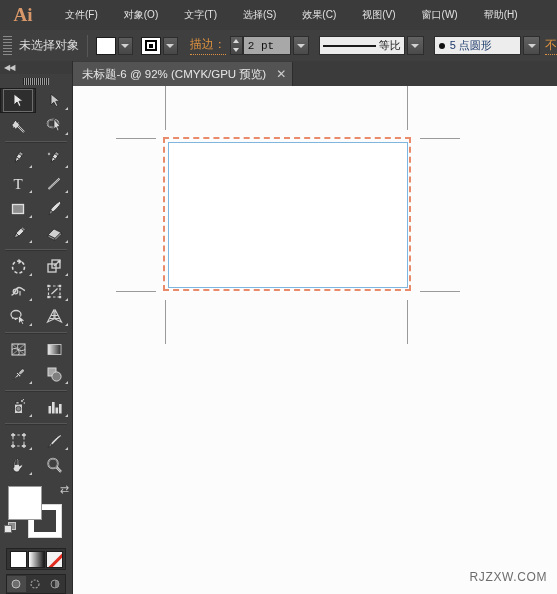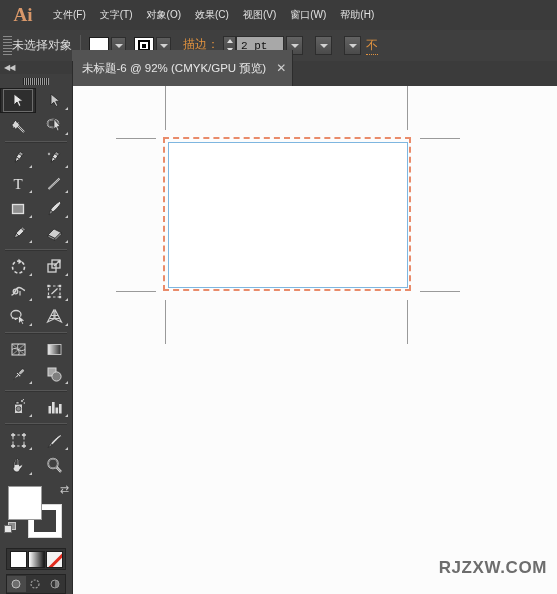--- a/index.html
+++ b/index.html
@@ -18,20 +18,21 @@
   }
 
   
   .menubar {
     position: absolute;
     left: 0; top: 0;
     width: 557px; height: 30px;
     background: #3b3b3b;
     display: flex;
     align-items: center;
+    gap: 12px;
   }
   .ai-logo {
     width: 46px;
     text-align: center;
     font-size: 19px;
     font-weight: bold;
     color: #d9986a;
     font-family: "Liberation Serif", "DejaVu Serif", serif;
     letter-spacing: 0px;
     line-height: 30px;
@@ -56,20 +57,21 @@
   }
   .grip-v {
     width: 9px; height: 20px;
     margin-left: 3px;
     background: repeating-linear-gradient(to bottom,
       #8a8a8a 0px, #8a8a8a 1px, #3f3f3f 1px, #3f3f3f 3px);
   }
   .cb-status {
     color: #dcdcdc;
     font-size: 12px;
+    margin-left: 7px;
     white-space: nowrap;
   }
   .cb-sep {
     width: 1px; height: 22px;
     background: #575757;
     margin: 0 8px;
   }
   .swatch-group { display: flex; align-items: center; }
   .swatch {
     width: 20px; height: 18px;
@@ -209,21 +211,21 @@
   
   .tabbar {
     position: absolute;
     left: 72px; top: 61px;
     width: 485px; height: 25px;
     background: #3b3b3b;
     display: flex;
     align-items: flex-end;
   }
   .doc-tab {
-    height: 36px;
+    height: 24px;
     background: #535353;
     display: flex;
     align-items: center;
     padding: 0 6px 0 10px;
     border-right: 1px solid #2c2c2c;
   }
   .doc-tab-label {
     color: #e6e6e6;
     font-size: 11.5px;
     white-space: nowrap;
@@ -419,37 +421,37 @@
   }
   .guide {
     position: absolute;
     background: #9a9a9a;
   }
   .guide.v { width: 1px; }
   .guide.h { height: 1px; }
 
   .watermark {
     position: absolute;
-    right: 10px; bottom: 16px;
+    right: 10px; bottom: 10px;
     color: #6d6d6d;
-    font-size: 17px;
+    font-size: 12px;
     letter-spacing: 0.6px;
-    font-weight: bold;
   }
 </style>
 </head>
 <body>
 
 <div id="app">
 
   <div class="menubar">
     <div class="ai-logo">Ai</div>
     <div class="menu-item">文件(F)</div>
+    <div class="menu-item">对象(O)</div>
     <div class="menu-item">文字(T)</div>
-    <div class="menu-item">对象(O)</div>
+    <div class="menu-item">选择(S)</div>
     <div class="menu-item">效果(C)</div>
     <div class="menu-item">视图(V)</div>
     <div class="menu-item">窗口(W)</div>
     <div class="menu-item">帮助(H)</div>
   </div>
 
   <div class="controlbar">
     <div class="grip-v"></div>
     <div class="cb-status">未选择对象</div>
     <div class="cb-sep"></div>
@@ -480,26 +482,34 @@
       <span class="spin-up"></span>
       <span class="spin-dn"></span>
     </div>
     <div class="numfield">2 pt</div>
     <div class="drop-btn">
       <span class="caret"></span>
     </div>
 
     <div style="width:10px"></div>
 
+    <div class="profile-field">
+      <span class="profile-line"></span>
+      <span class="profile-text">等比</span>
+    </div>
     <div class="drop-btn">
       <span class="caret"></span>
     </div>
 
     <div style="width:10px"></div>
 
+    <div class="brush-field">
+      <span class="brush-dot"></span>
+      <span class="brush-text">5 点圆形</span>
+    </div>
     <div class="drop-btn">
       <span class="caret"></span>
     </div>
 
     <div class="cb-cut">不</div>
   </div>
 
   <div class="tabbar">
     <div class="doc-tab">
       <span class="doc-tab-label">未标题-6 @ 92% (CMYK/GPU 预览)</span>

